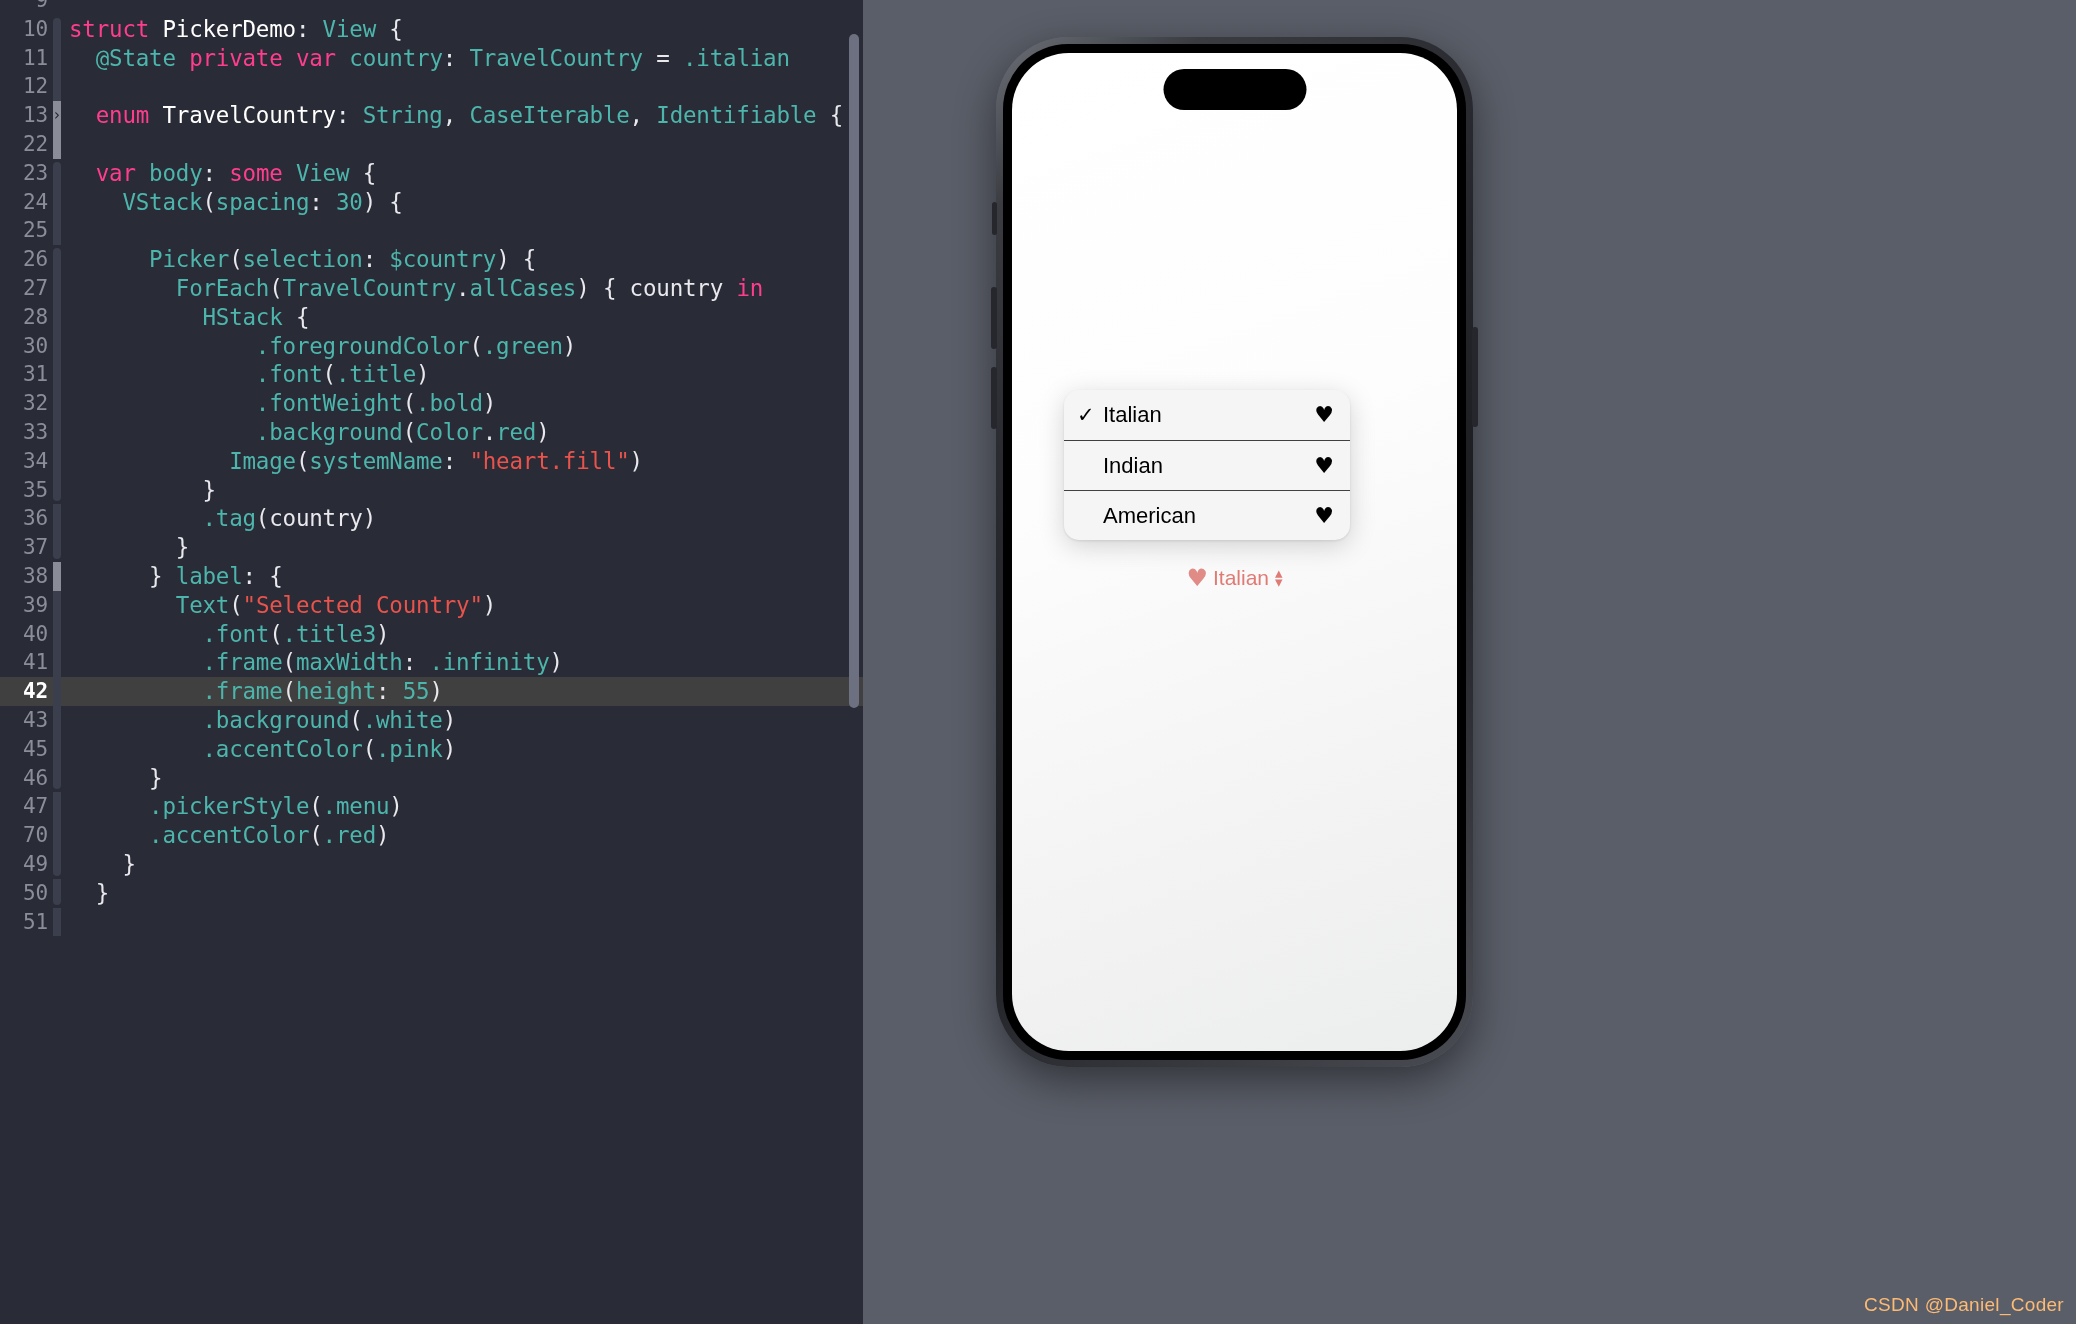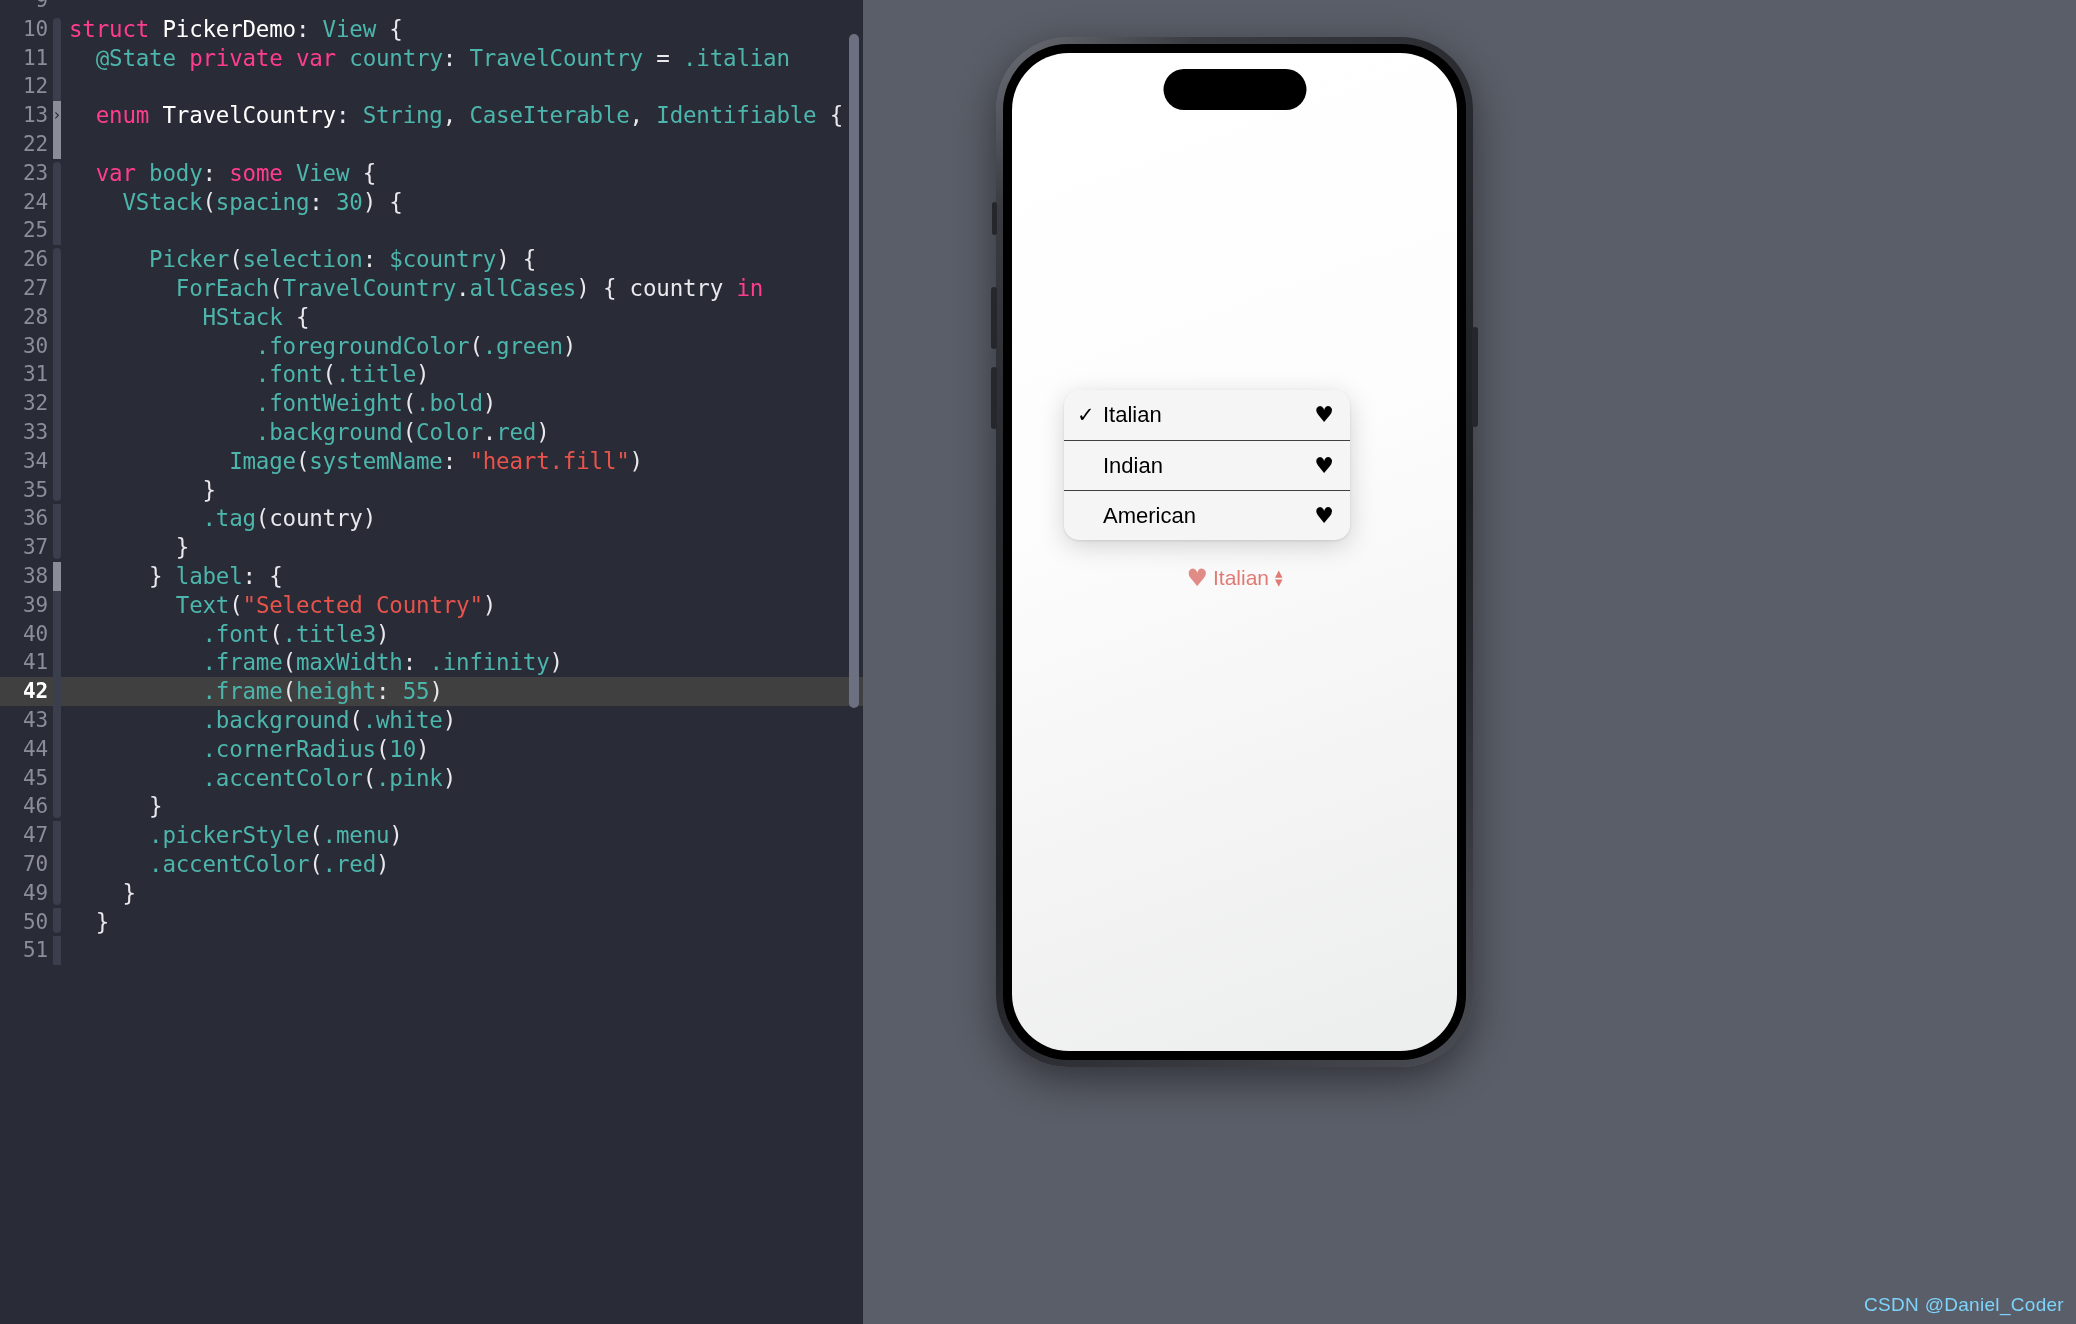--- a/index.html
+++ b/index.html
@@ -245,21 +245,21 @@
     line-height: 0.62;
     margin-left: 1px;
   }
 
   
   #watermark {
     position: absolute;
     right: 12px;
     bottom: 8px;
     font-size: 19px;
-    color: #7dd3fc;
+    color: #fdba74;
     font-family: "Liberation Sans", sans-serif;
     letter-spacing: 0.3px;
   }
 </style>
 </head>
 <body>
 
 <div id="root">
 
   <div id="editor">
@@ -283,21 +283,20 @@
         <div class="code-row"><div class="ln">34</div><div class="fold bar"></div><div class="code-text"><span class="plain">            </span><span class="tealx">Image</span><span class="plain">(</span><span class="tealx">systemName</span><span class="plain">: </span><span class="str">"heart.fill"</span><span class="plain">)</span></div></div>
         <div class="code-row"><div class="ln">35</div><div class="fold bar-bot"></div><div class="code-text"><span class="plain">          }</span></div></div>
         <div class="code-row"><div class="ln">36</div><div class="fold bar"></div><div class="code-text"><span class="plain">          </span><span class="tealx">.tag</span><span class="plain">(</span><span class="plain">country</span><span class="plain">)</span></div></div>
         <div class="code-row"><div class="ln">37</div><div class="fold bar-bot"></div><div class="code-text"><span class="plain">        }</span></div></div>
         <div class="code-row"><div class="ln">38</div><div class="fold bar-lite"></div><div class="code-text"><span class="plain">      } </span><span class="tealx">label</span><span class="plain">: {</span></div></div>
         <div class="code-row"><div class="ln">39</div><div class="fold bar"></div><div class="code-text"><span class="plain">        </span><span class="tealx">Text</span><span class="plain">(</span><span class="str">"Selected Country"</span><span class="plain">)</span></div></div>
         <div class="code-row"><div class="ln">40</div><div class="fold bar"></div><div class="code-text"><span class="plain">          </span><span class="tealx">.font</span><span class="plain">(</span><span class="tealx">.title3</span><span class="plain">)</span></div></div>
         <div class="code-row"><div class="ln">41</div><div class="fold bar"></div><div class="code-text"><span class="plain">          </span><span class="tealx">.frame</span><span class="plain">(</span><span class="tealx">maxWidth</span><span class="plain">: </span><span class="tealx">.infinity</span><span class="plain">)</span></div></div>
         <div class="code-row highlight"><div class="ln">42</div><div class="fold bar"></div><div class="code-text"><span class="plain">          </span><span class="tealx">.frame</span><span class="plain">(</span><span class="tealx">height</span><span class="plain">: </span><span class="num">55</span><span class="plain">)</span></div></div>
         <div class="code-row"><div class="ln">43</div><div class="fold bar"></div><div class="code-text"><span class="plain">          </span><span class="tealx">.background</span><span class="plain">(</span><span class="tealx">.white</span><span class="plain">)</span></div></div>
-        <div class="code-row"><div class="ln">44</div><div class="fold bar"></div><div class="code-text"><span class="plain">          </span><span class="tealx">.cornerRadius</span><span class="plain">(</span><span class="num">10</span><span class="plain">)</span></div></div>
         <div class="code-row"><div class="ln">45</div><div class="fold bar"></div><div class="code-text"><span class="plain">          </span><span class="tealx">.accentColor</span><span class="plain">(</span><span class="tealx">.pink</span><span class="plain">)</span></div></div>
         <div class="code-row"><div class="ln">46</div><div class="fold bar-bot"></div><div class="code-text"><span class="plain">      }</span></div></div>
         <div class="code-row"><div class="ln">47</div><div class="fold bar"></div><div class="code-text"><span class="plain">      </span><span class="tealx">.pickerStyle</span><span class="plain">(</span><span class="tealx">.menu</span><span class="plain">)</span></div></div>
         <div class="code-row"><div class="ln">70</div><div class="fold bar"></div><div class="code-text"><span class="plain">      </span><span class="tealx">.accentColor</span><span class="plain">(</span><span class="tealx">.red</span><span class="plain">)</span></div></div>
         <div class="code-row"><div class="ln">49</div><div class="fold bar-bot"></div><div class="code-text"><span class="plain">    }</span></div></div>
         <div class="code-row"><div class="ln">50</div><div class="fold bar-bot"></div><div class="code-text"><span class="plain">  }</span></div></div>
         <div class="code-row"><div class="ln">51</div><div class="fold bar"></div><div class="code-text"></div></div>
       </div>
     <div id="editor-scroll"></div>
   </div>

